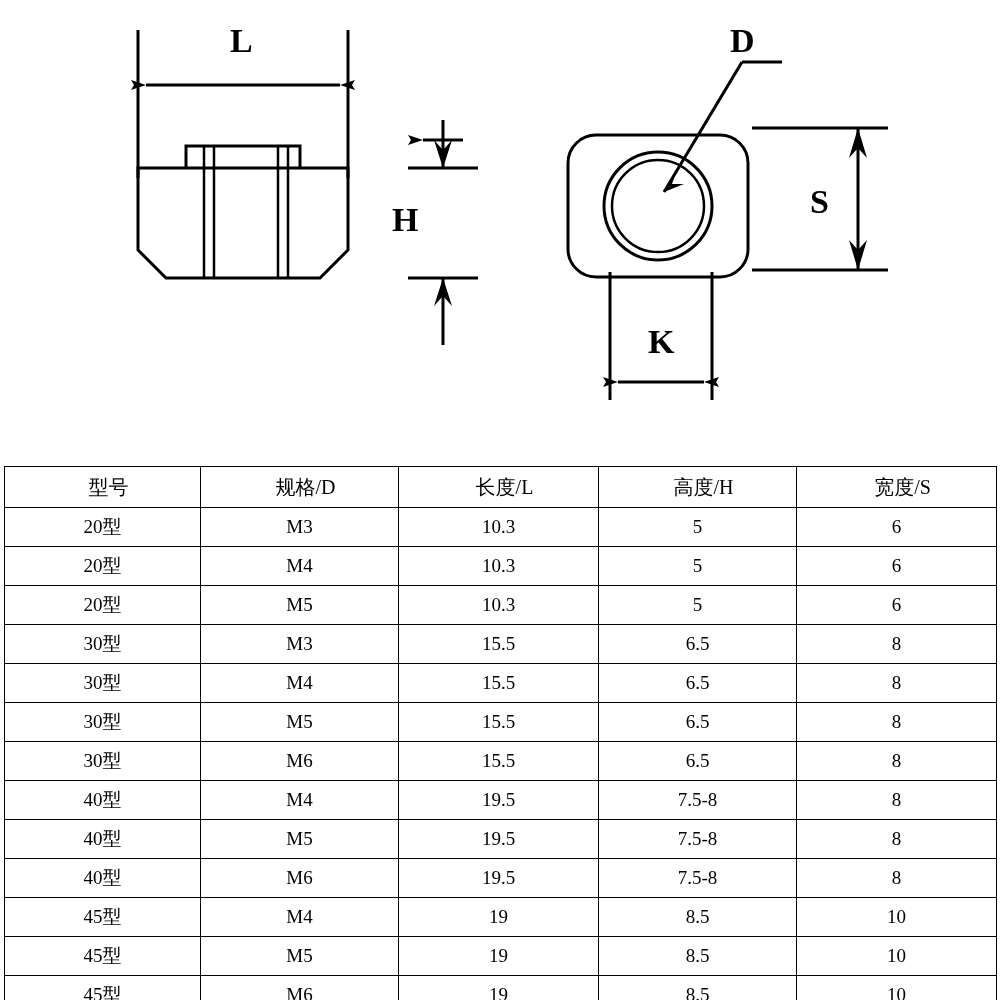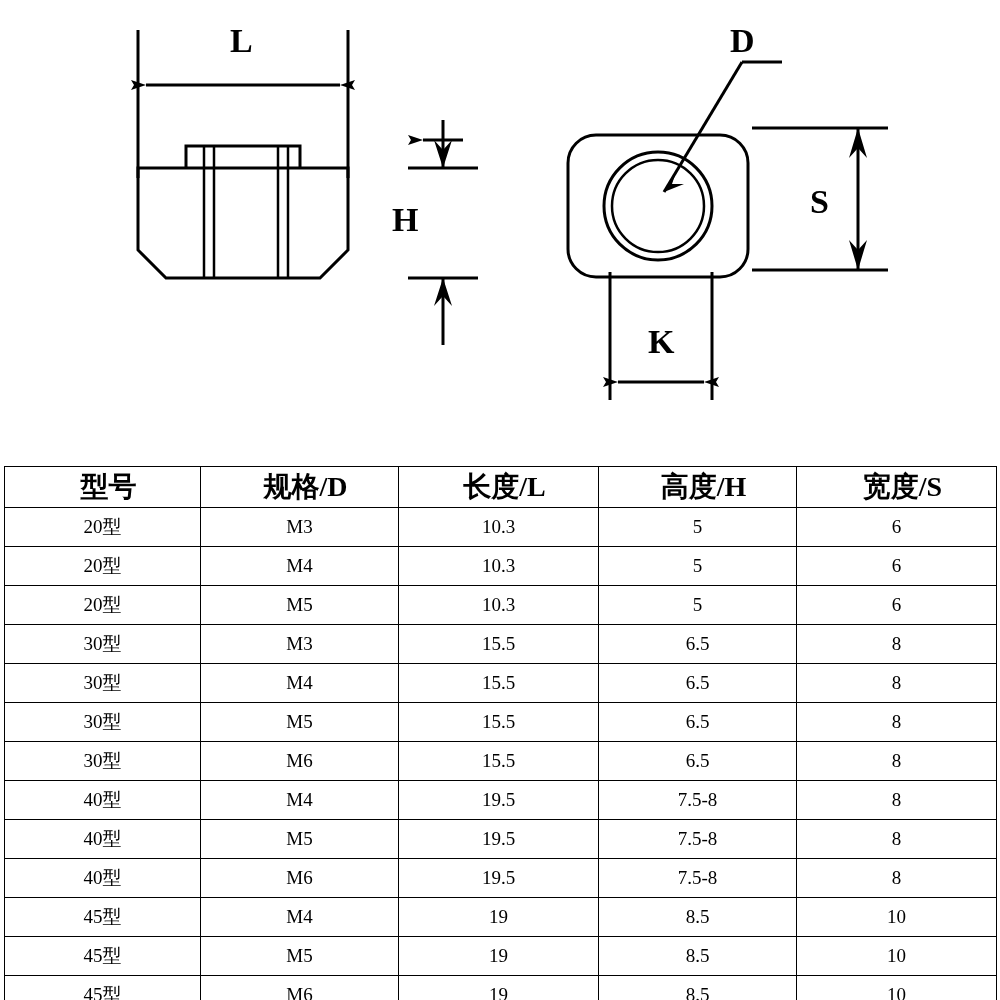--- a/index.html
+++ b/index.html
@@ -52,22 +52,22 @@
     border: 1px solid #000000;
     height: 38px;
     text-align: center;
     vertical-align: middle;
     font-family: "Liberation Serif", serif;
     font-size: 19px;
     font-weight: 400;
     padding: 0;
   }
   #spec-table thead th {
-    font-size: 28px;
-    font-weight: 700;
+    font-size: 20px;
+    font-weight: 400;
     height: 40px;
     padding-left: 12px;
   }
   #spec-table col.c0 { width: 196px; }
   #spec-table col.c1 { width: 198px; }
   #spec-table col.c2 { width: 200px; }
   #spec-table col.c3 { width: 198px; }
   #spec-table col.c4 { width: 200px; }
 </style>
 </head>

